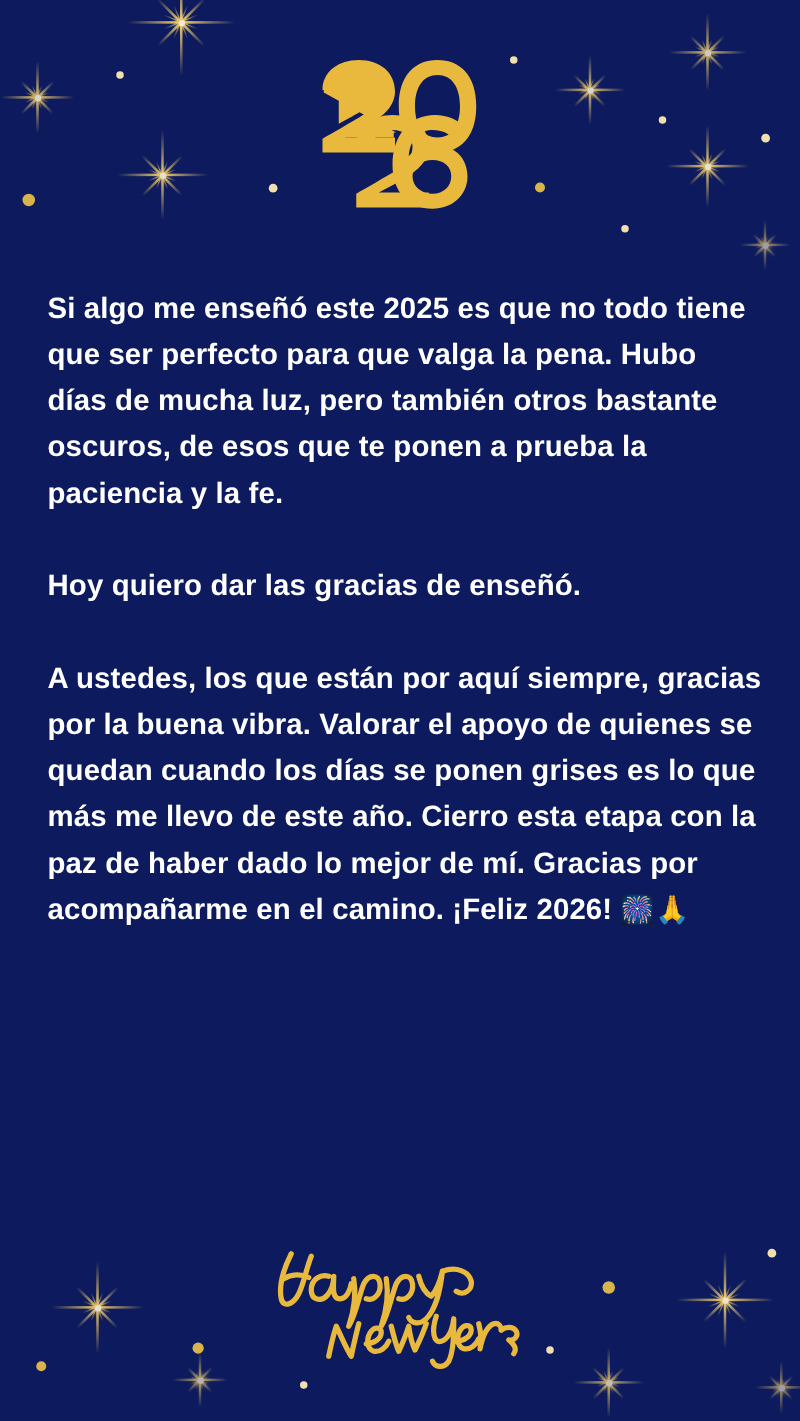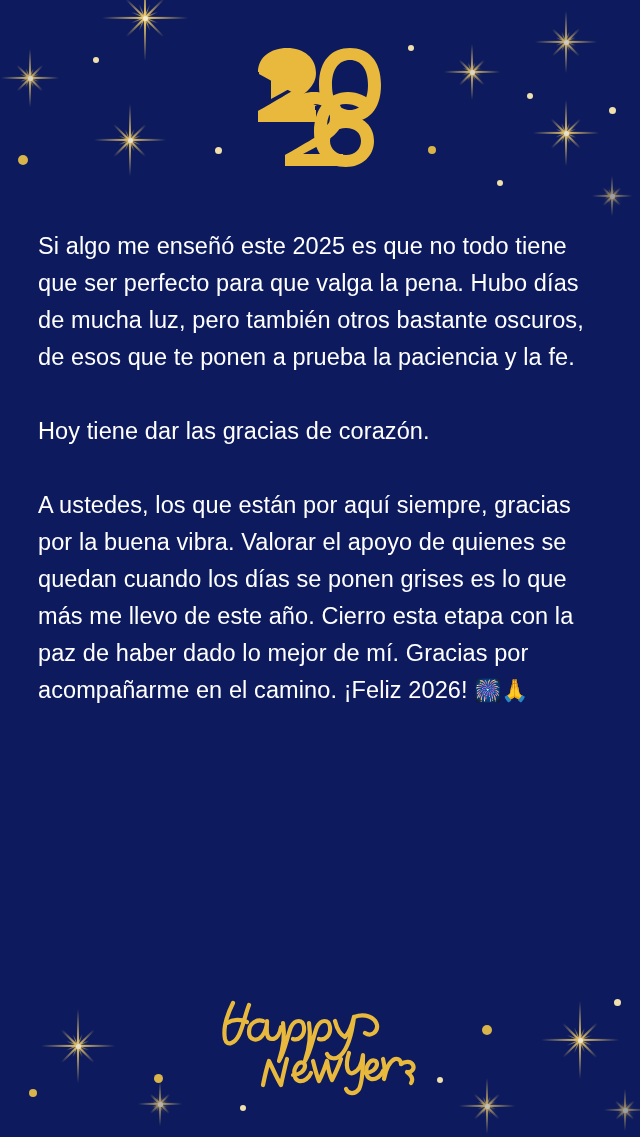--- a/index.html
+++ b/index.html
@@ -77,20 +77,21 @@
     top: 228px;
     width: 572px;
     color: #ffffff;
     font-size: 23.5px;
     line-height: 37px;
     letter-spacing: .1px;
     font-weight: 400;
   }
   .message p {
     margin: 0 0 37px 0;
+    font-weight: bold;
   }
   .message p:last-child { margin-bottom: 0; }
   .emoji {
     font-family: "DejaVu Sans", sans-serif;
     font-size: 22px;
   }
 
   
   .footer {
     position: absolute;
@@ -128,21 +129,21 @@
 
         <path d="M30 46 C30 31, 43 22, 59 22 C76 22, 88 32, 88 47 C88 60, 77 68, 65 75 L48 84 L88 84 L88 96 L30 96 L30 85 C30 85, 58 69, 64 65 C72 59, 75 54, 75 47 C75 39, 68 34, 59 34 C50 34, 43 39, 43 47 Z" transform="translate(0,22)"></path>
 
         <path d="M122 46 C117 38, 110 34, 101 34 C90 34, 83 42, 82 55 C87 49, 95 46, 103 46 C118 46, 129 56, 129 71 C129 86, 117 97, 101 97 C82 97, 69 84, 69 62 C69 38, 83 22, 103 22 C113 22, 122 26, 128 33 Z M101 58 C92 58, 85 63, 85 71 C85 79, 92 85, 101 85 C110 85, 116 79, 116 71 C116 63, 110 58, 101 58 Z" transform="translate(-10,22)"></path>
       </g>
     </svg>
   </div>
 
   <div class="message">
     <p>Si algo me enseñó este 2025 es que no todo tiene que ser perfecto para que valga la pena. Hubo días de mucha luz, pero también otros bastante oscuros, de esos que te ponen a prueba la paciencia y la fe.</p>
-    <p>Hoy tiene dar las gracias de corazón.</p>
+    <p>Hoy quiero dar las gracias de enseñó.</p>
     <p><span>A ustedes, los que están por aquí siempre, gracias por la buena vibra. Valorar el apoyo de quienes se quedan cuando los días se ponen grises es lo que más me llevo de este año. Cierro esta etapa con la paz de haber dado lo mejor de mí. Gracias por acompañarme en el camino. ¡Feliz 2026!</span> <span class="emoji">🎆🙏</span></p>
   </div>
 
   <div class="footer">
     <div class="deco-layer" id="deco-bottom"></div>
     <svg class="hny" viewBox="0 0 210 110" aria-hidden="true">
       <g fill="none" stroke="#e8b93c" stroke-width="4.2" stroke-linecap="round" stroke-linejoin="round">
 
         <path d="M18 14 C12 26, 8 40, 10 50 C12 58, 20 54, 24 46 C28 38, 30 26, 34 16"></path>
         <path d="M12 34 C18 30, 26 30, 32 33"></path>

